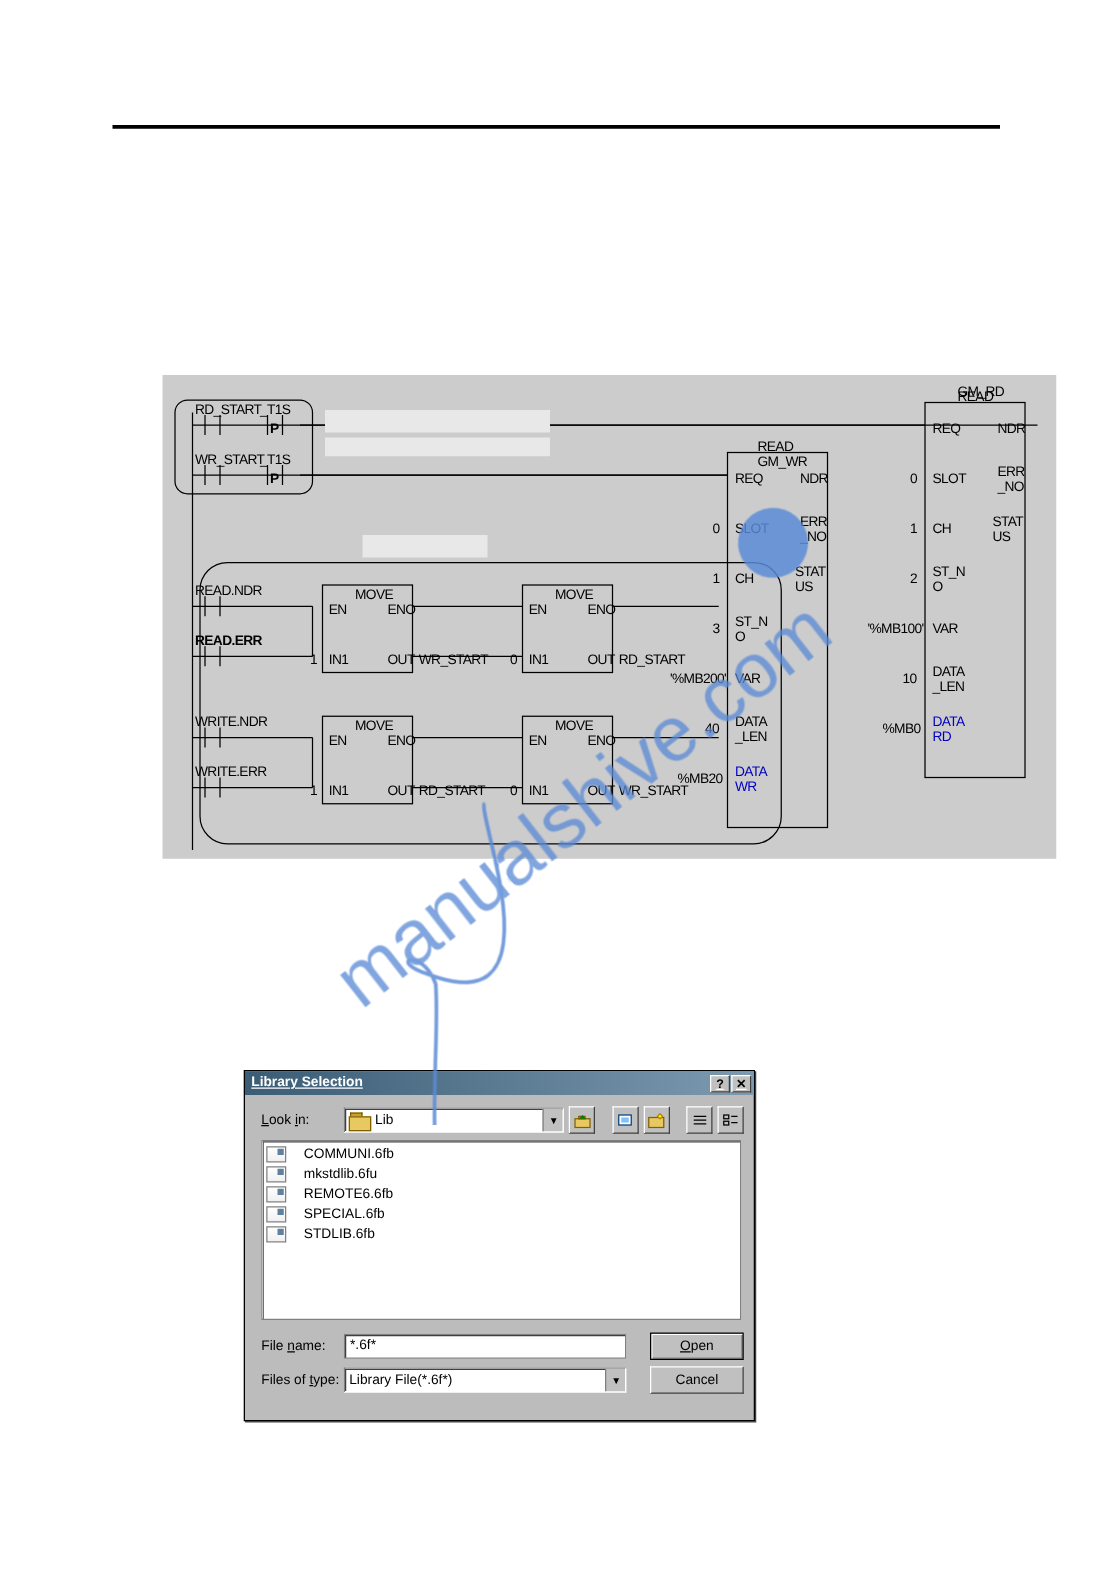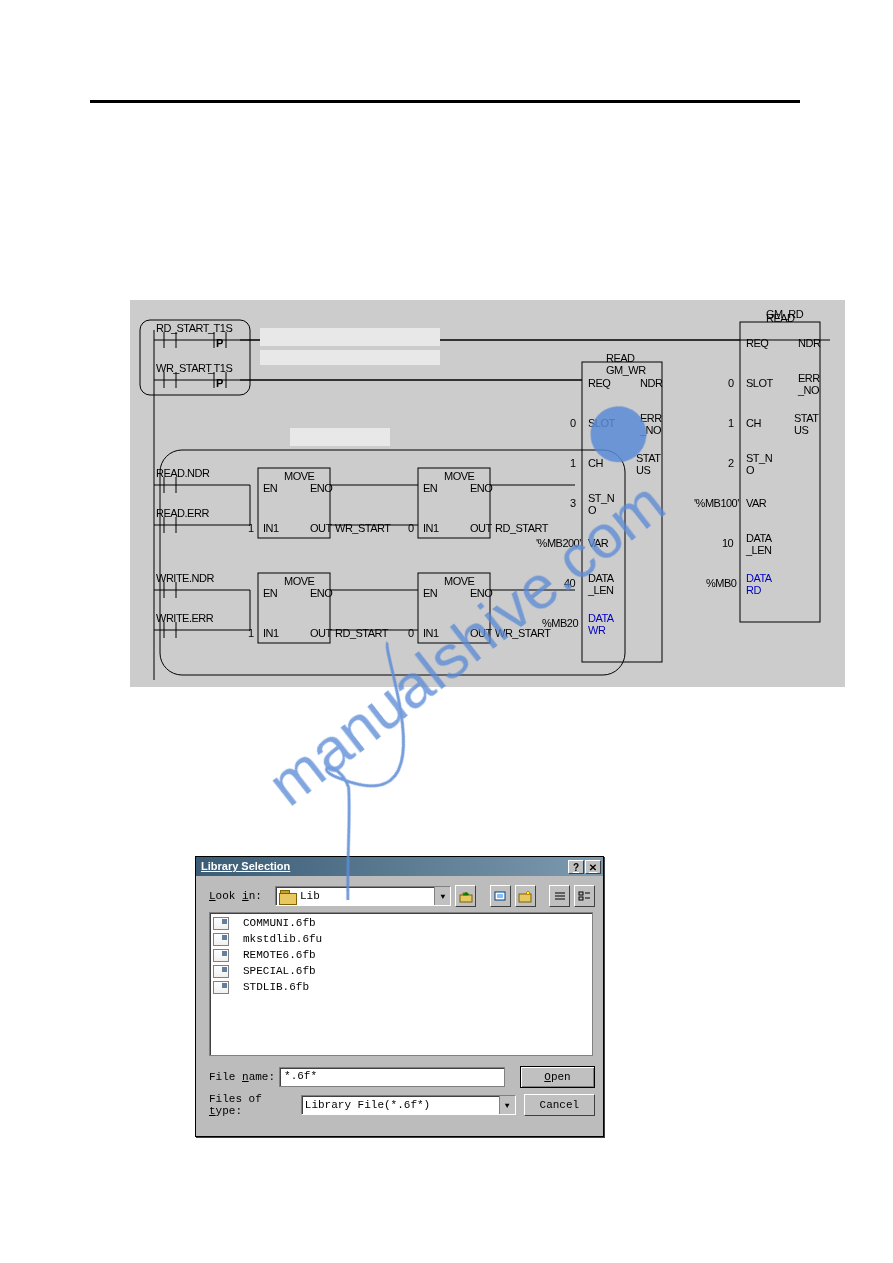--- a/index.html
+++ b/index.html
@@ -71,21 +71,20 @@
   .titlebtn {
     width: 16px; height: 14px;
     background: #c0c0c0;
     border: 1px solid #fff;
     border-right-color:#404040; border-bottom-color:#404040;
     display:flex; align-items:center; justify-content:center;
     font-size: 10px; font-weight:bold; color:#000;
   }
   .dialog-body {
     padding: 9px 8px 8px 13px;
-    font-family: Liberation Mono, monospace;
   }
   .row { display:flex; align-items:center; margin-bottom: 5px; gap:4px;}
   .label { min-width: 62px; }
   .dropdown {
     display:flex; align-items:center;
     background:#fff; border:1px solid #808080;
     border-right-color:#fff; border-bottom-color:#fff;
     box-shadow: inset 1px 1px 0 #404040;
     height: 20px; padding: 0 0 0 3px;
     gap: 3px;
@@ -232,21 +231,21 @@
   </svg>
 
   <div class="ladder-text" style="left:26px; top:22px;">RD_START</div>
   <div class="ladder-text" style="left:78px; top:22px;">_T1S</div>
   <div class="ladder-text" style="left:26px; top:62px;">WR_START</div>
   <div class="ladder-text" style="left:78px; top:62px;">_T1S</div>
   <div class="ladder-text" style="left:86px; top:37px; font-weight:bold;">P</div>
   <div class="ladder-text" style="left:86px; top:77px; font-weight:bold;">P</div>
 
   <div class="ladder-text" style="left:26px; top:167px;">READ.NDR</div>
-  <div class="ladder-text" style="left:26px; top:207px;">READ.ERR</div>
+  <div class="ladder-text" style="left:26px; top:207px;font-weight:bold;">READ.ERR</div>
   <div class="ladder-text" style="left:26px; top:272px;">WRITE.NDR</div>
   <div class="ladder-text" style="left:26px; top:312px;">WRITE.ERR</div>
 
   <div class="ladder-text" style="left:154px; top:170px;">MOVE</div>
   <div class="ladder-text" style="left:133px; top:182px;">EN</div>
   <div class="ladder-text" style="left:180px; top:182px;">ENO</div>
   <div class="ladder-text" style="left:133px; top:222px;">IN1</div>
   <div class="ladder-text" style="left:180px; top:222px;">OUT</div>
 
   <div class="ladder-text" style="left:314px; top:170px;">MOVE</div>

